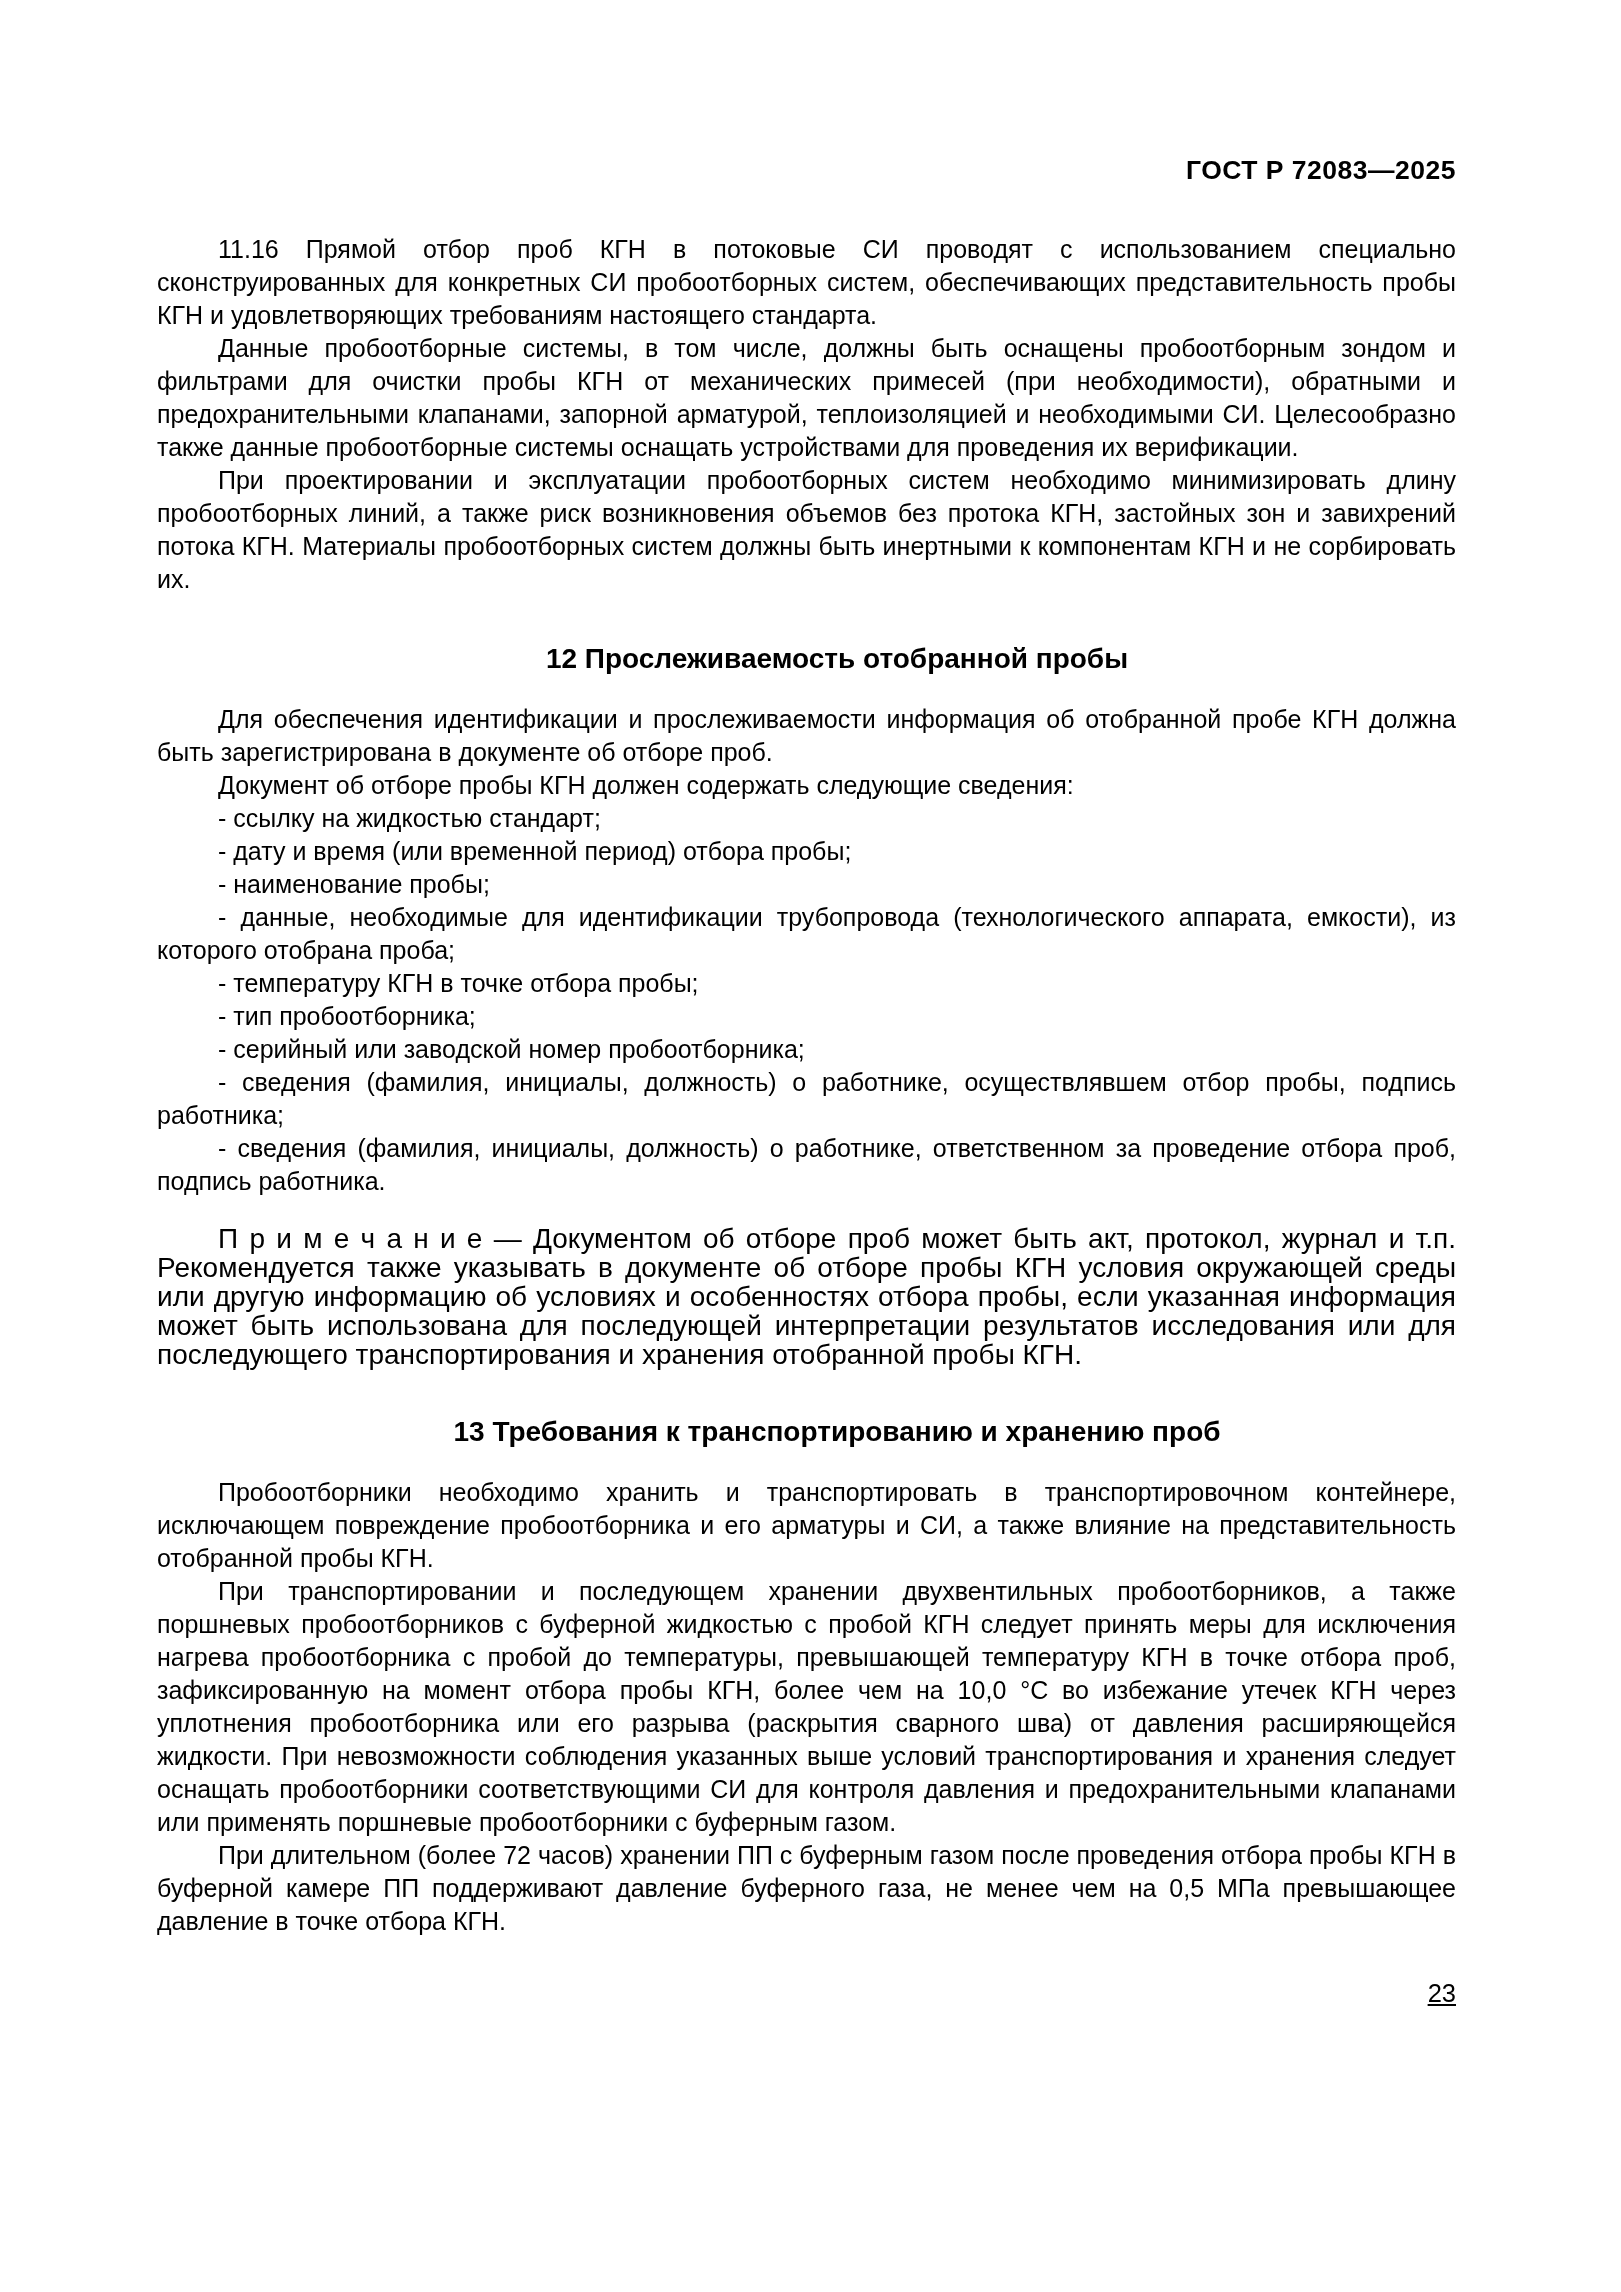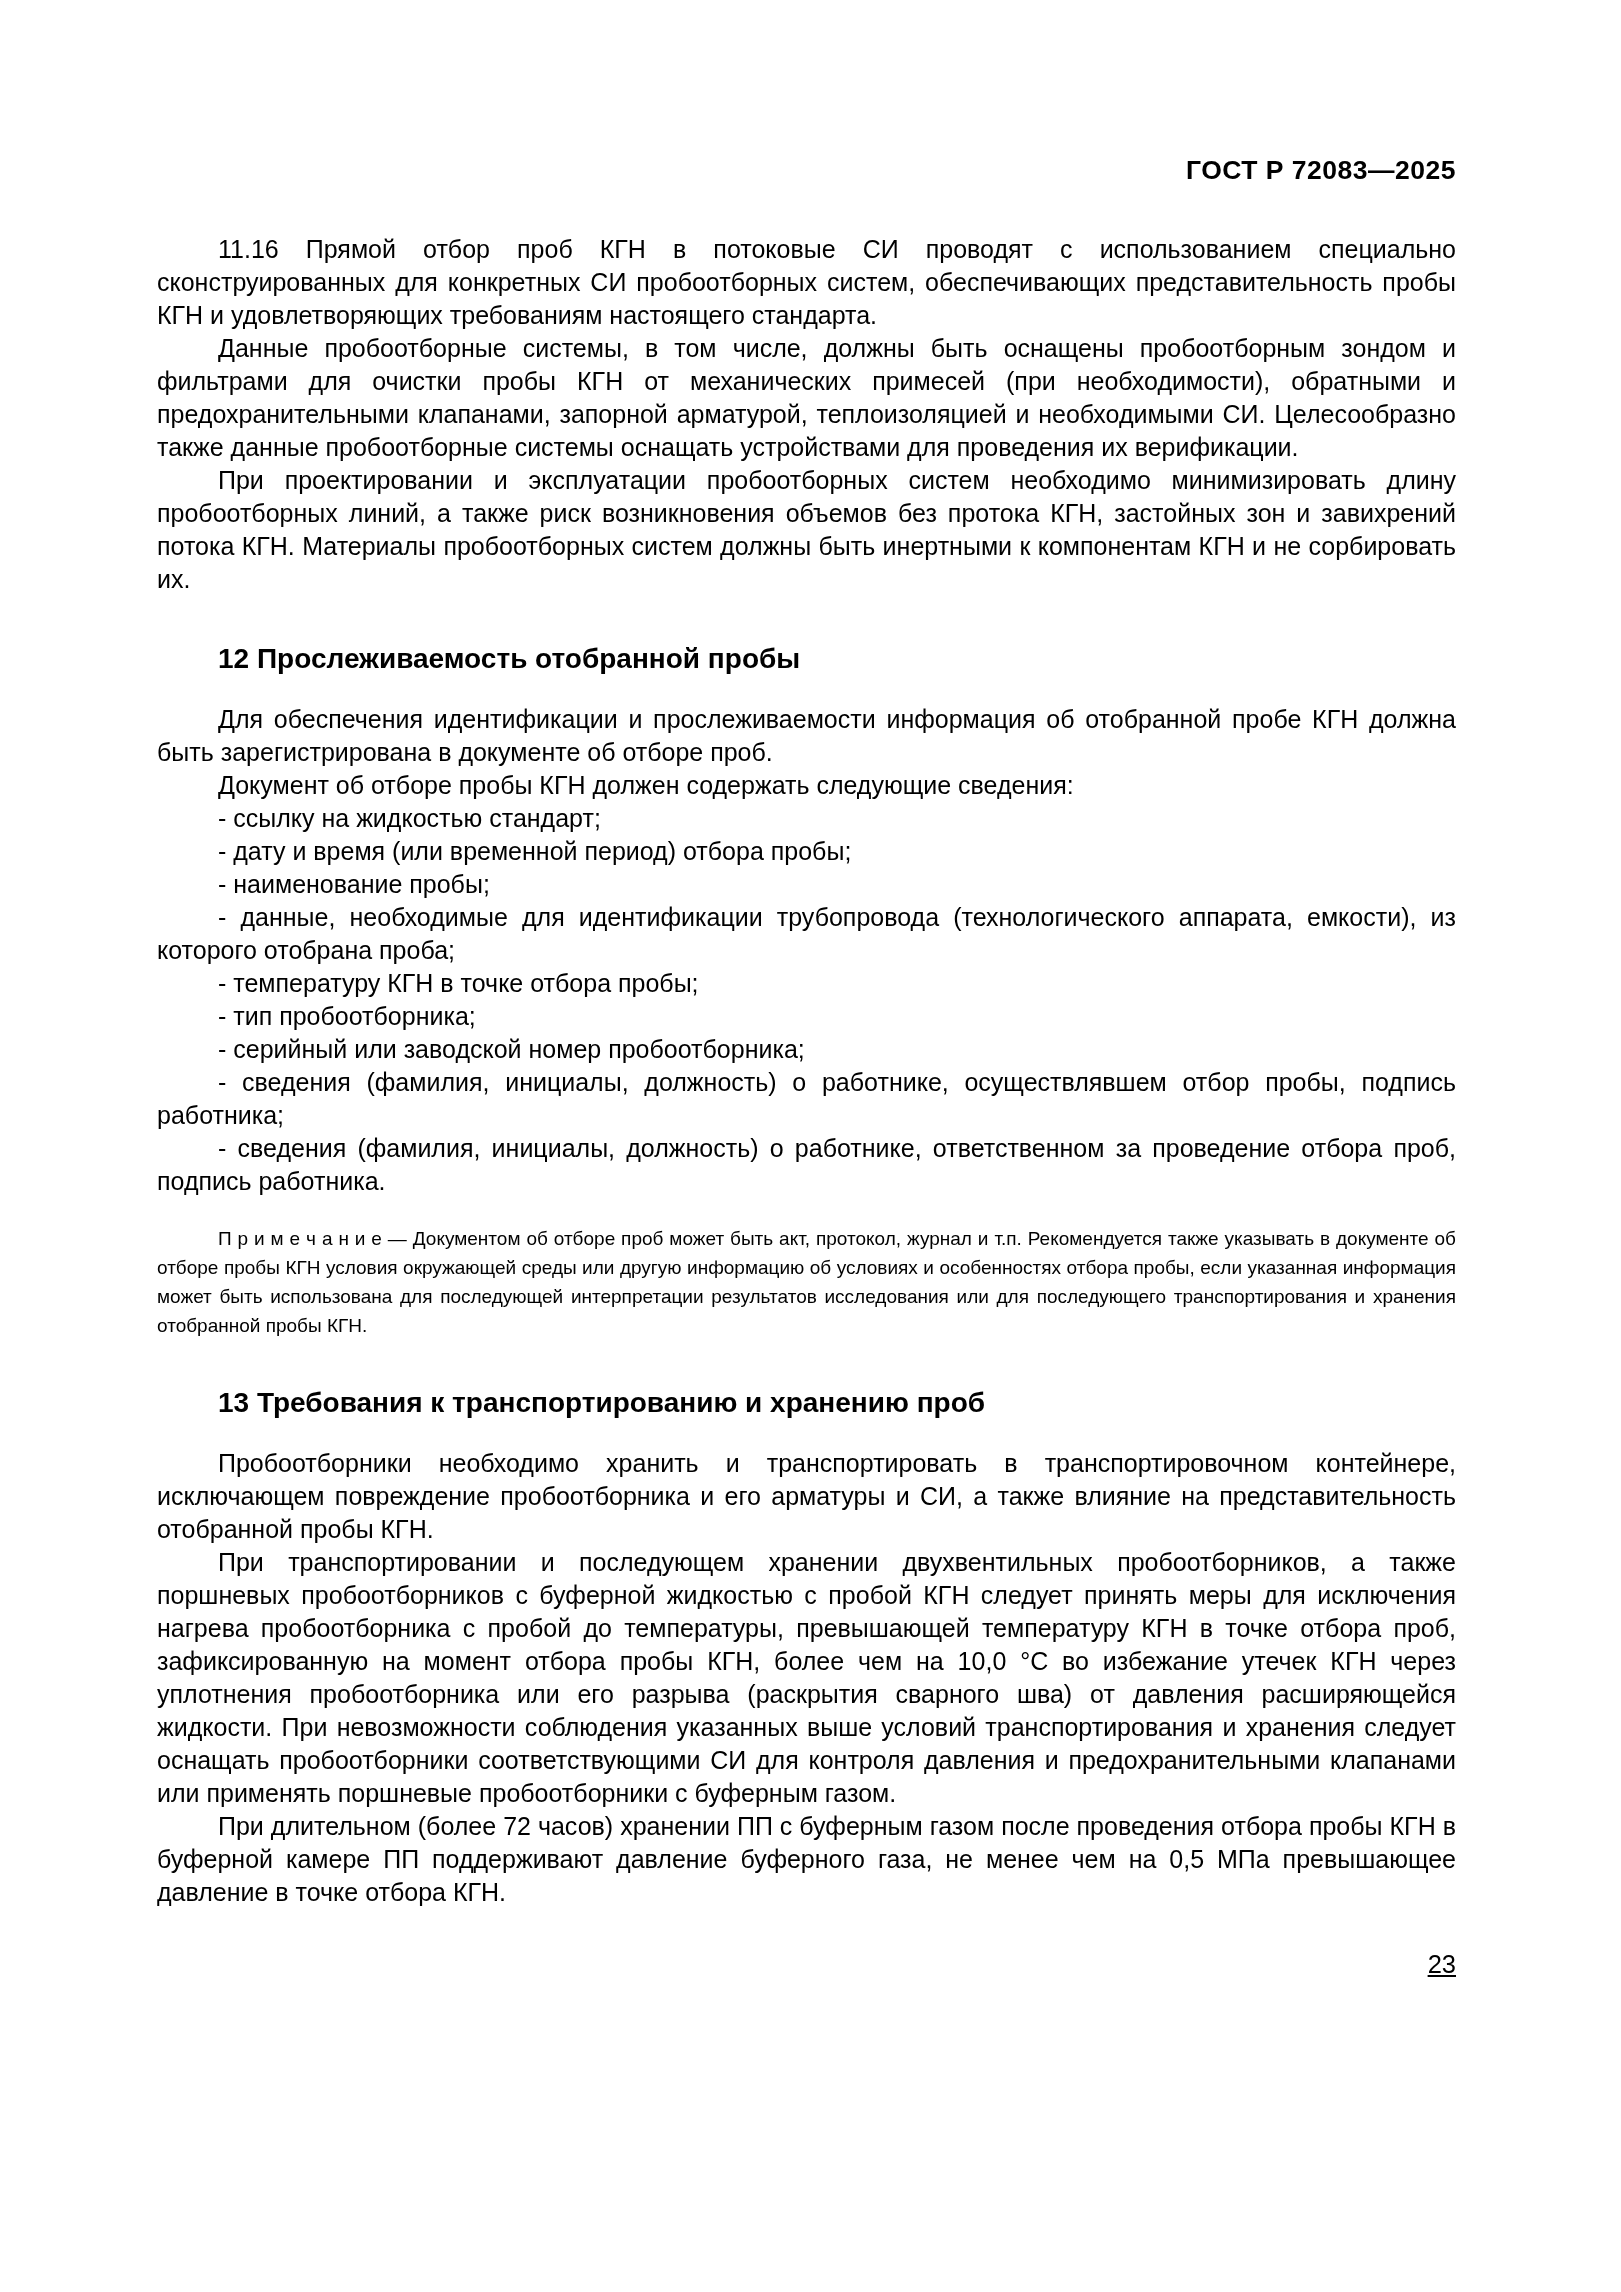--- a/index.html
+++ b/index.html
@@ -32,26 +32,26 @@
     text-align: justify;
   }
   p.para {
     text-indent: 61px;
   }
   h2.heading {
     font-size: 28px;
     line-height: 35px;
     font-weight: bold;
     text-indent: 61px;
-    text-align: left;
+    text-align: center;
     margin-top: 45px;
     margin-bottom: 27.4px;
   }
   p.note {
-    font-size: 19px;
+    font-size: 28px;
     line-height: 29px;
     text-indent: 61px;
     margin-top: 25.5px;
     margin-bottom: 9.8px;
     text-align: justify;
   }
   .page-number {
     text-align: right;
     font-size: 25.5px;
     margin-top: 41px;

